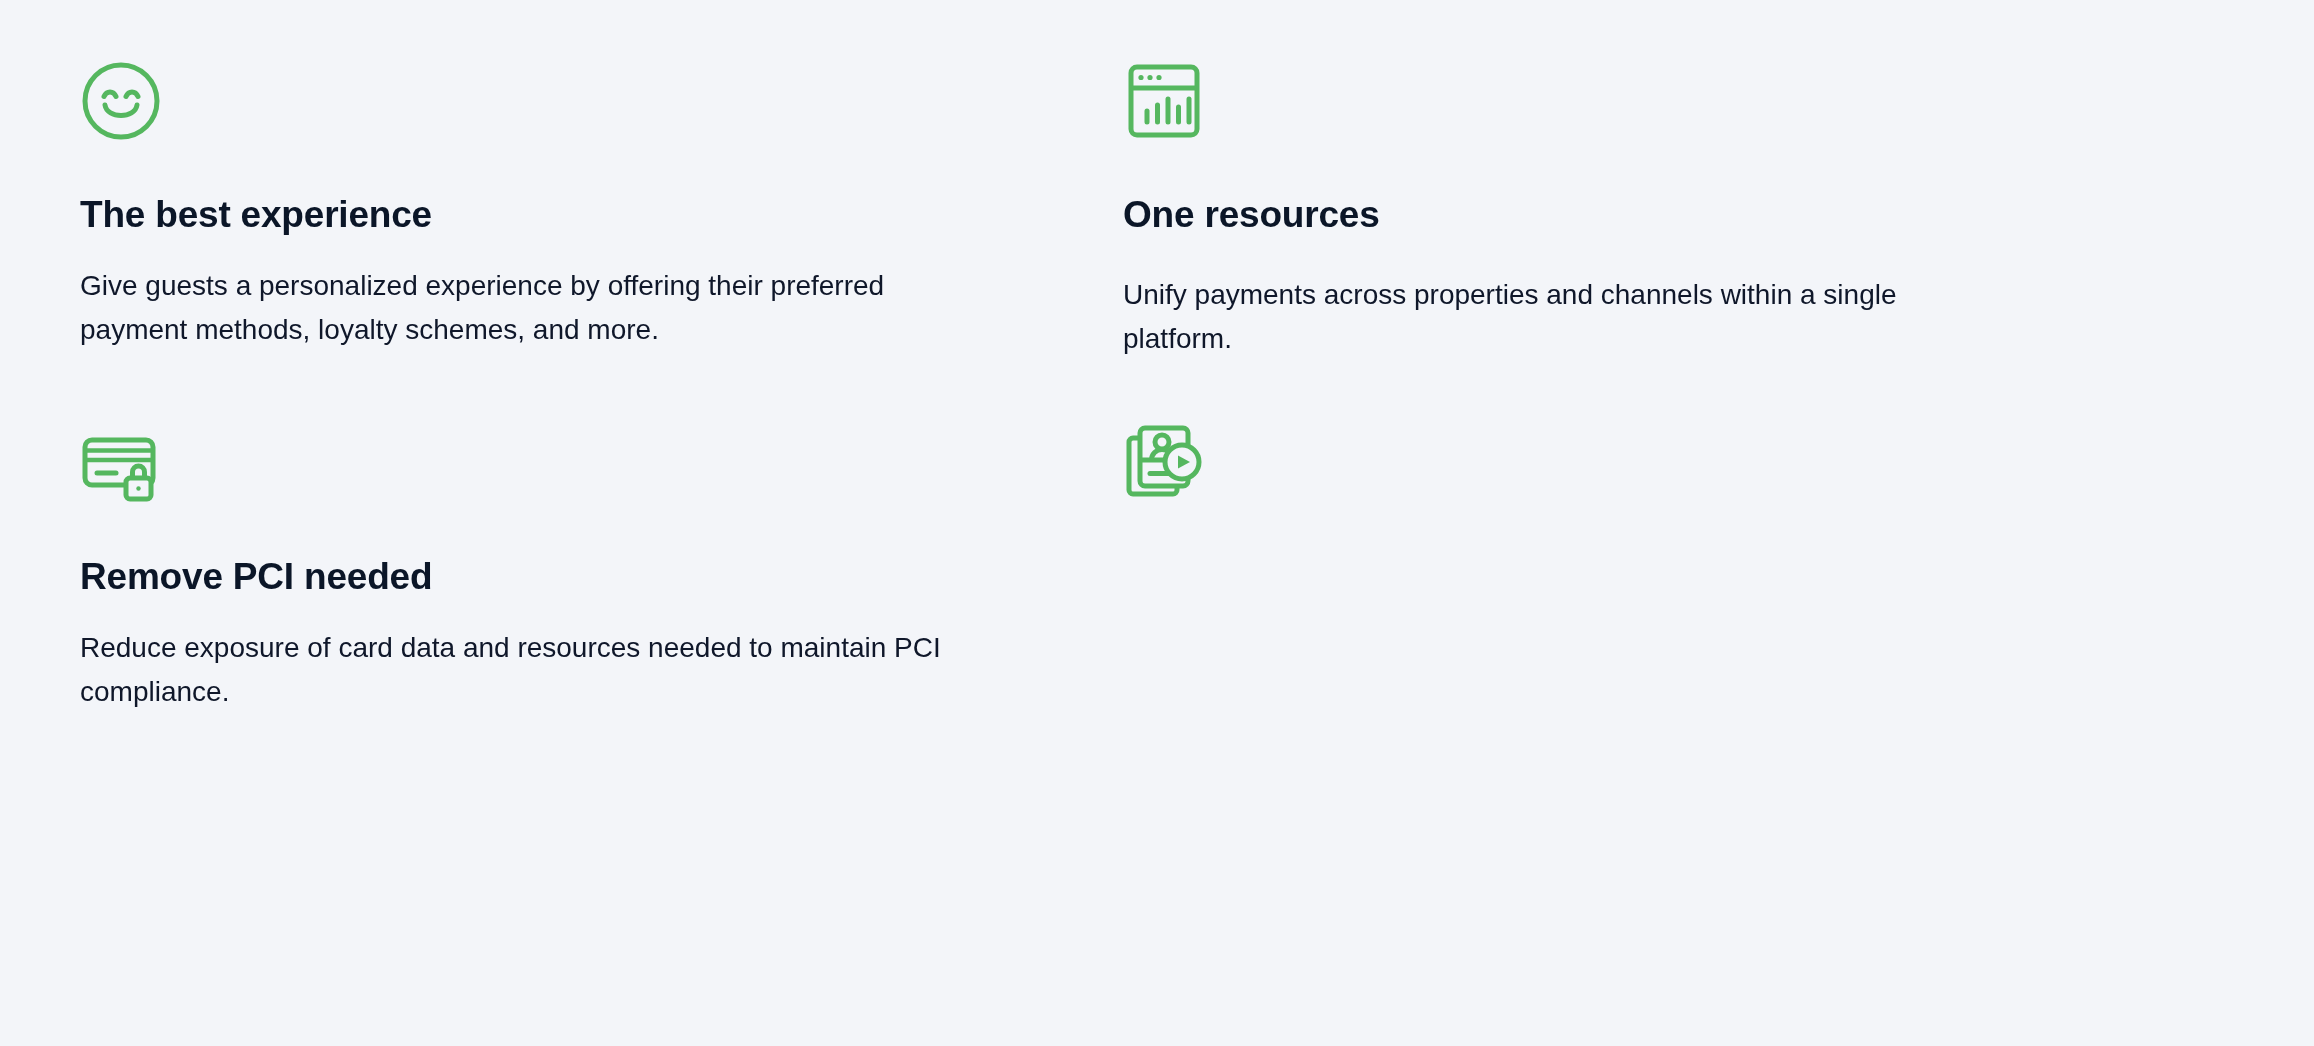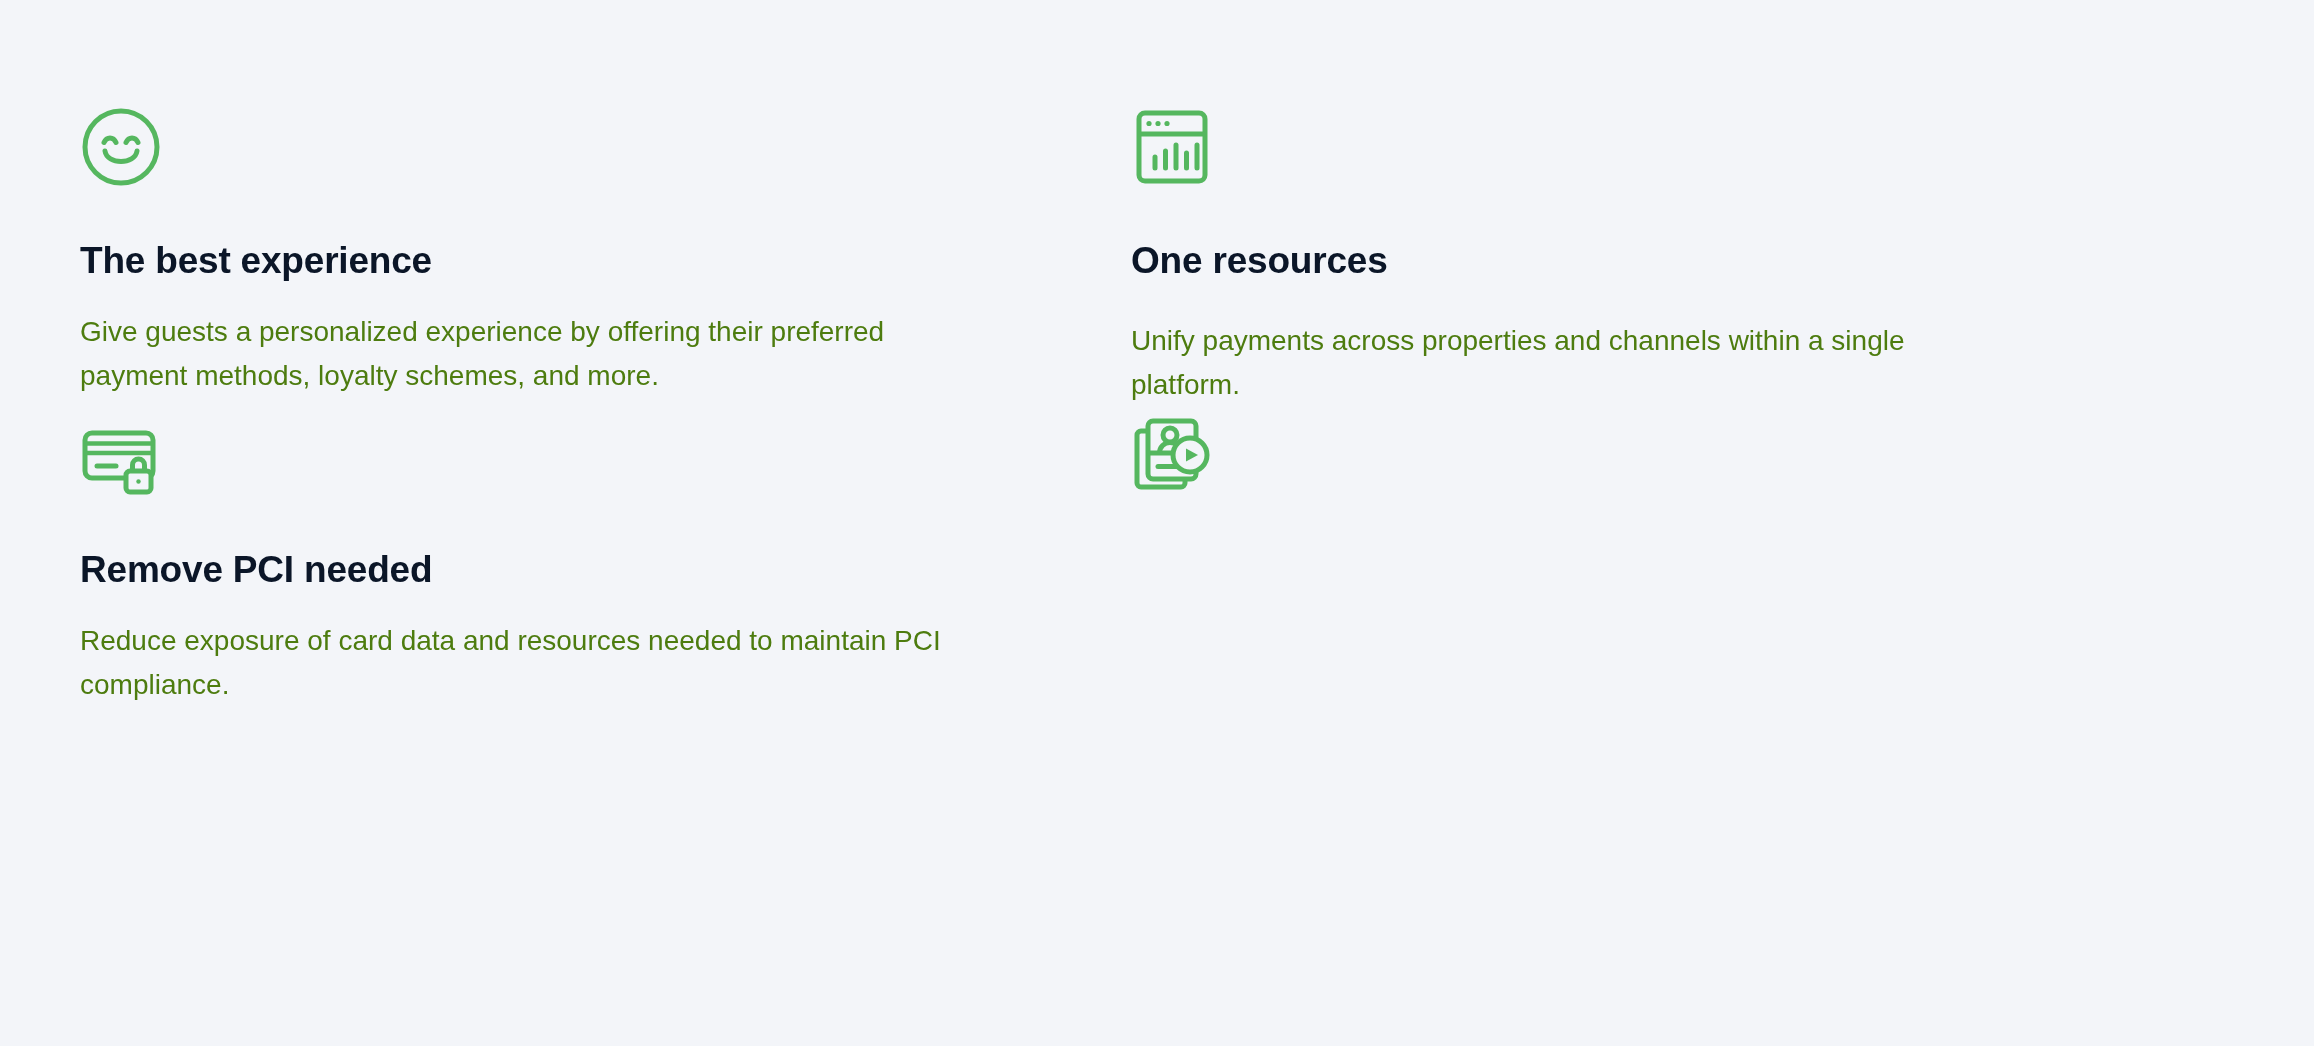--- a/index.html
+++ b/index.html
@@ -14,23 +14,22 @@
 
   .features-grid {
     width: 2314px;
     height: 1046px;
     background: #f3f5f9;
     display: grid;
     grid-template-columns: 1043px 1043px;
     grid-template-rows: auto auto;
     column-gap: 0px;
     row-gap: 61px;
-    padding: 106px 0 0 80px;
+    padding: 60px 0 0 80px;
     align-content: start;
-    gap: 8px;
   }
 
   .feature-card {
     width: 960px;
   }
 
   .feature-icon {
     width: 82px;
     height: 82px;
     display: block;
@@ -45,21 +44,21 @@
     color: #0b1628;
     letter-spacing: -0.2px;
     margin-bottom: 27px;
     white-space: nowrap;
   }
 
   .feature-desc {
     font-size: 28px;
     font-weight: 400;
     line-height: 1.58;
-    color: #4d7c0f;
+    color: #0f172a;
     max-width: 900px;
   }
 
   .col-left .feature-desc  { max-width: 895px; }
   .col-right .feature-desc { max-width: 880px; margin-top: 36px; }
 </style>
 </head>
 <body>
 
 <div class="features-grid">

